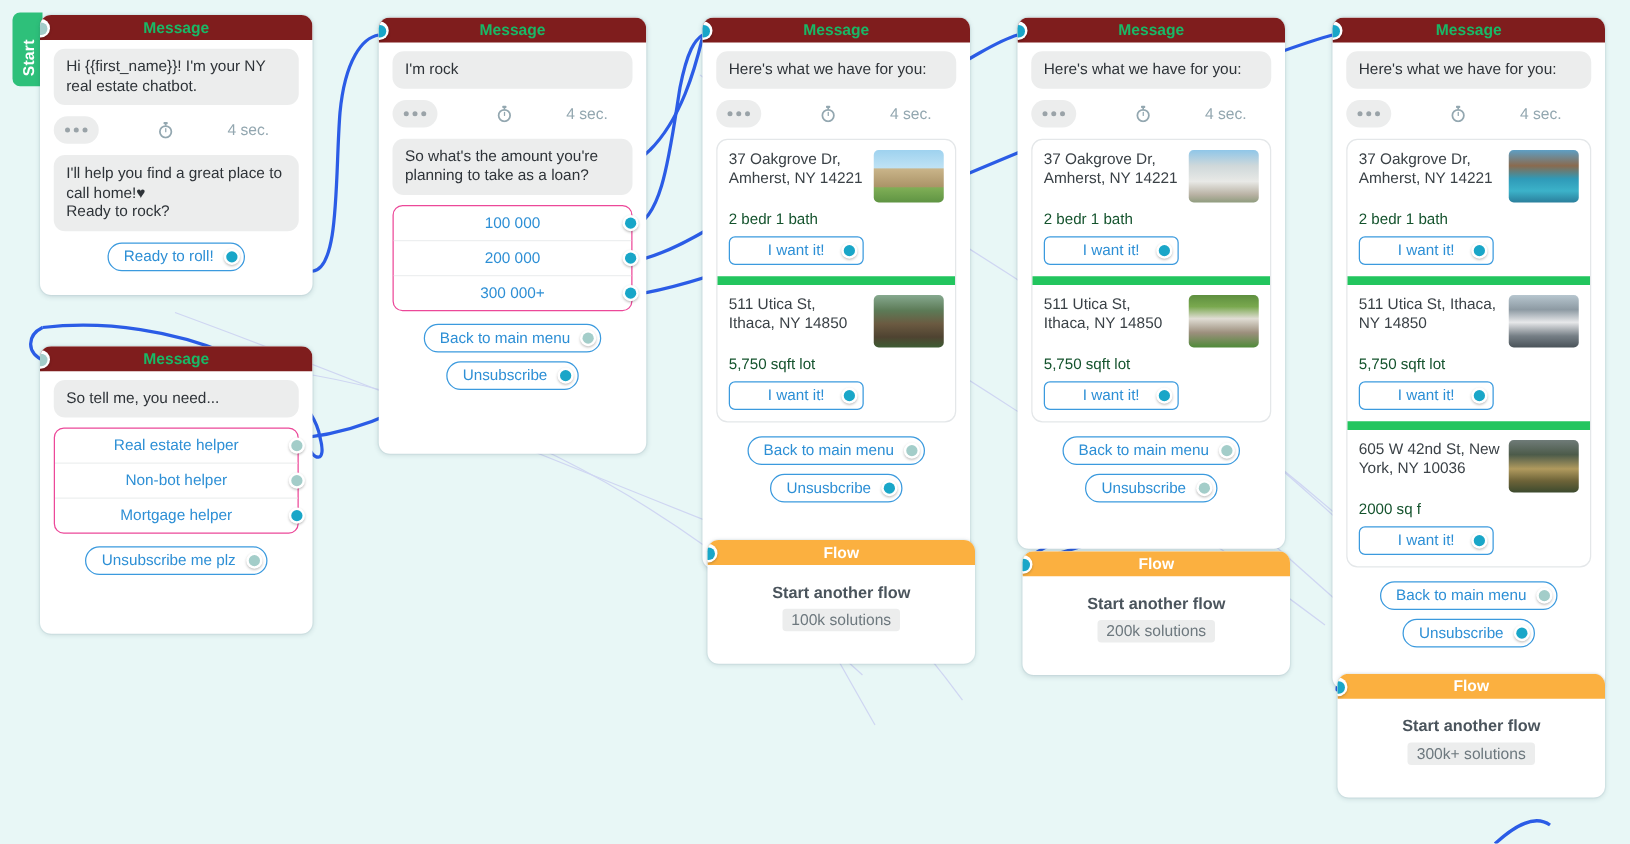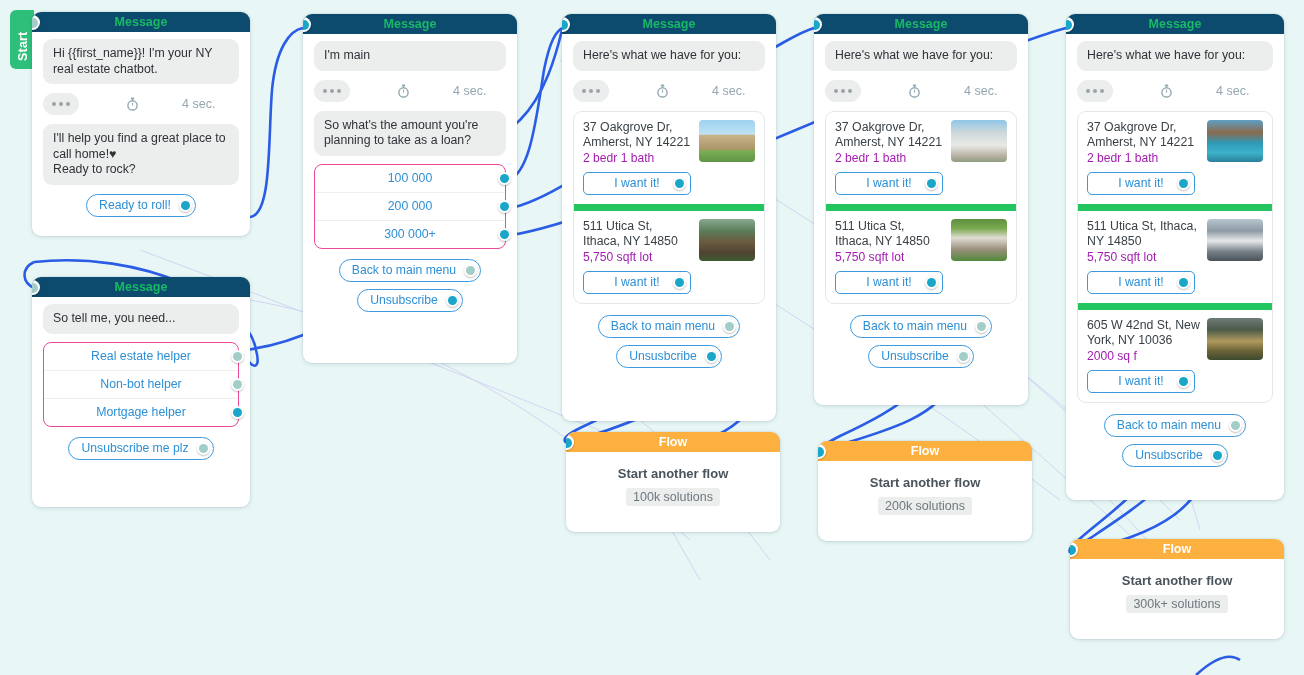--- a/index.html
+++ b/index.html
@@ -25,21 +25,21 @@
     box-shadow: 0 1px 4px rgba(40,70,90,.16), 0 0 0 1px rgba(40,90,110,.05);
     overflow: hidden;
     z-index: 3;
   }
   .card-head {
     height: 20px; line-height: 20px;
     text-align: center;
     font-size: 12.5px;
     font-weight: bold;
   }
-  .head-message { background: #0c4a6e; color: #19b866; }
+  .head-message { background: #7f1d1d; color: #19b866; }
   .head-flow    { background: #fbb040; color: #ffffff; }
   .card-body { padding: 7px 11px 12px 11px; }
 
   
   .start-tab {
     position: absolute;
     width: 24px; height: 59px;
     background: #2ec07a;
     border-radius: 6px 0 0 6px;
     z-index: 2;
@@ -149,21 +149,21 @@
     margin-bottom: 11px;
     background: #fff;
   }
   .gal-item { padding: 8px 9px 9px 9px; border-bottom: 7px solid #22c55e; position: relative; }
   .gal-item:last-child { border-bottom: none; }
   .gal-top { display: flex; justify-content: space-between; align-items: flex-start; }
   .gal-txt { flex: 1; padding-right: 7px; }
   .gal-title {
     font-size: 12.3px; line-height: 15px; color: #3a4146; font-weight: normal;
   }
-  .gal-sub { font-size: 12.1px; line-height: 15px; color: #a21caf; margin-top: 1px; }
+  .gal-sub { font-size: 12.1px; line-height: 15px; color: #14532d; margin-top: 18px; }
   .thumb { width: 56px; height: 42px; border-radius: 4px; flex: 0 0 56px; background-size: cover; background-position: center; }
   .gal-btn {
     position: relative;
     margin-top: 6px;
     border: 1px solid #3b9ade;
     border-radius: 5px;
     height: 21px; line-height: 21px;
     text-align: center;
     font-size: 12.2px;
     color: #2d8fd5;
@@ -316,21 +316,21 @@
   </div>
 
   <div class="card" style="left:303px; top:14px; width:214px;">
     <div class="card-head head-message">
       <div class="head-knob on">
           <i></i>
         </div>
       <span>Message</span>
     </div>
     <div class="card-body">
-      <div class="bubble">I'm main</div>
+      <div class="bubble">I'm rock</div>
       <div class="delay-row">
         <div class="dots-pill">
             <i></i>
             <i></i>
             <i></i>
           </div>
         <span class="stopwatch">
           <svg width="13" height="14" viewBox="0 0 13 14">
               <circle cx="6.5" cy="8.4" r="4.6" fill="none" stroke="#93a7b0" stroke-width="1.4"></circle>
               <rect x="4.8" y="0.6" width="3.4" height="1.7" rx=".6" fill="#93a7b0"></rect>

